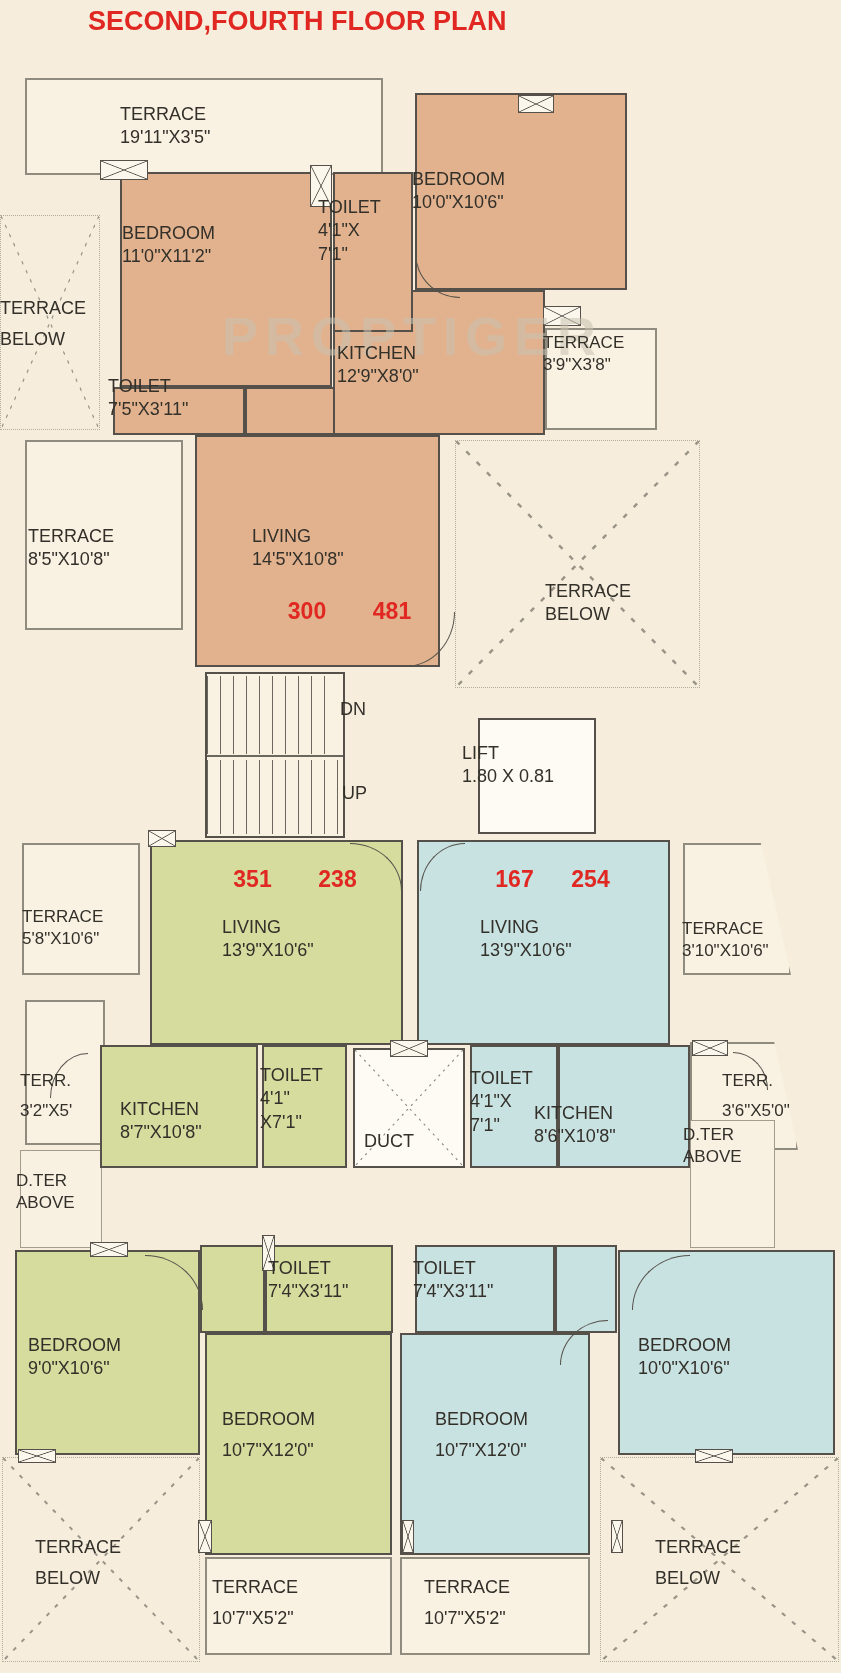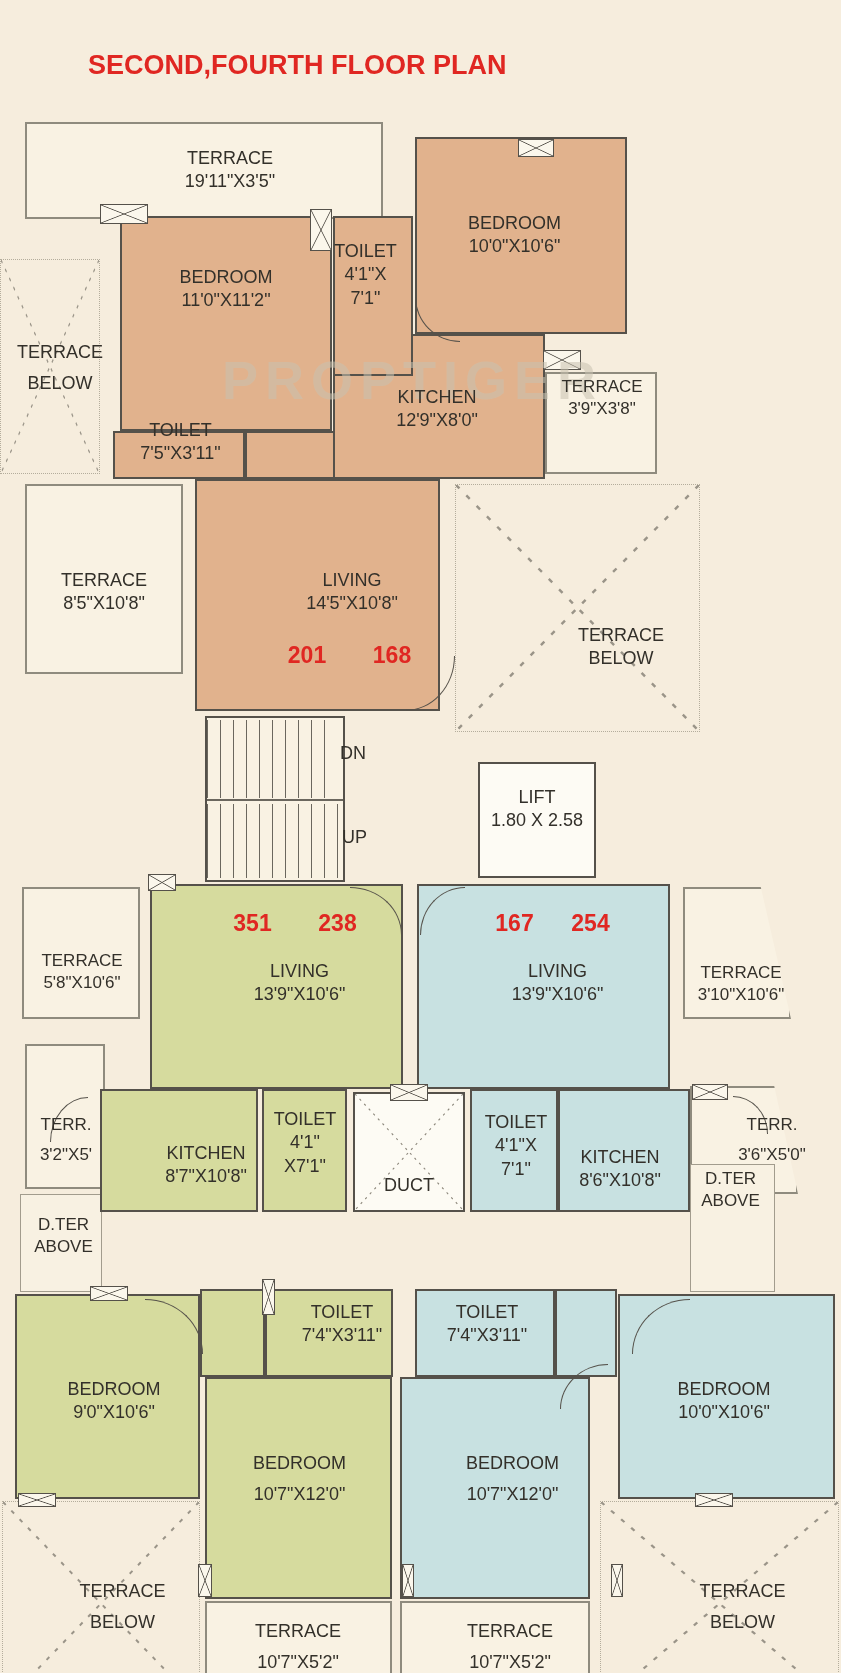--- a/index.html
+++ b/index.html
@@ -1,30 +1,30 @@
 <!DOCTYPE html>
 <html><head>
 <meta charset="utf-8">
 <style>
   html,body{margin:0;padding:0;}
   body{width:841px;height:1673px;position:relative;background:#f6eddd;
        font-family:"Liberation Sans",sans-serif;overflow:hidden;}
-  #plan{position:absolute;inset:0;margin-top:44px;}
+  #plan{position:absolute;inset:0;}
   .blk{position:absolute;box-sizing:border-box;}
   .tan{background:#e1b28d;border:2px solid #55514a;z-index:2;}
   .green{background:#d6db9e;border:2px solid #55514a;z-index:2;}
   .blue{background:#c8e1e1;border:2px solid #55514a;z-index:2;}
   .cream{background:#f9f2e3;border:2px solid #8f8b7e;z-index:1;}
   .white{background:#fdfbf4;border:2px solid #55514a;z-index:3;}
   .open{background:#f8f1e2;border:1px solid #a29c8d;z-index:1;}
   .tb{position:absolute;z-index:1;border:1px dotted #b4ad9c;box-sizing:border-box;}
   .tb svg,.duct svg{position:absolute;inset:0;width:100%;height:100%;}
   .tb svg line{stroke:#9a9488;stroke-width:1;stroke-dasharray:2 4;}
   .duct svg line{stroke:#8b867a;stroke-width:1;stroke-dasharray:2 4;}
-  .lbl{position:absolute;z-index:8;text-align:center;color:#33302a;
+  .lbl{position:absolute;z-index:8;color:#33302a;
        font-size:18px;line-height:1.3;}
   .lbl span{display:block;}
   .sm{font-size:17px;}
   .g8 .rd{margin-top:8px;}
   .num{position:absolute;z-index:8;color:#e02722;font-weight:bold;
        font-size:23px;text-align:center;}
   .title{position:absolute;left:88px;top:6px;width:460px;z-index:9;
          color:#e02722;font-size:27px;font-weight:bold;white-space:nowrap;}
   .xb{position:absolute;z-index:4;background:#fbf7ec;border:1.5px solid #55514a;
       box-sizing:border-box;
@@ -179,35 +179,35 @@
       <span class="rd">BELOW</span>
   </div>
   <div class="lbl" style="left:28px;top:525px;width:152px">
     <span class="rn">TERRACE</span>
       <span class="rd">8'5"X10'8"</span>
   </div>
   <div class="lbl" style="left:252px;top:525px;width:200px">
     <span class="rn">LIVING</span>
       <span class="rd">14'5"X10'8"</span>
   </div>
-  <div class="num" style="left:277px;top:598px;width:60px">201</div>
-  <div class="num" style="left:362px;top:598px;width:60px">168</div>
+  <div class="num" style="left:277px;top:598px;width:60px">300</div>
+  <div class="num" style="left:362px;top:598px;width:60px">481</div>
   <div class="lbl" style="left:545px;top:580px;width:152px">
     <span class="rn">TERRACE</span>
       <span class="rd">BELOW</span>
   </div>
   <div class="lbl" style="left:340px;top:698px;width:45px;text-align:left">
     <span class="rn">DN</span>
   </div>
   <div class="lbl" style="left:342px;top:782px;width:45px;text-align:left">
     <span class="rn">UP</span>
   </div>
   <div class="lbl" style="left:462px;top:742px;width:150px">
     <span class="rn">LIFT</span>
-      <span class="rd">1.80 X 2.58</span>
+      <span class="rd">1.80 X 0.81</span>
   </div>
 
   <div class="num" style="left:225px;top:866px;width:55px">351</div>
   <div class="num" style="left:310px;top:866px;width:55px">238</div>
   <div class="num" style="left:487px;top:866px;width:55px">167</div>
   <div class="num" style="left:563px;top:866px;width:55px">254</div>
 
   <div class="lbl" style="left:222px;top:916px;width:155px">
     <span class="rn">LIVING</span>
       <span class="rd">13'9"X10'6"</span>

